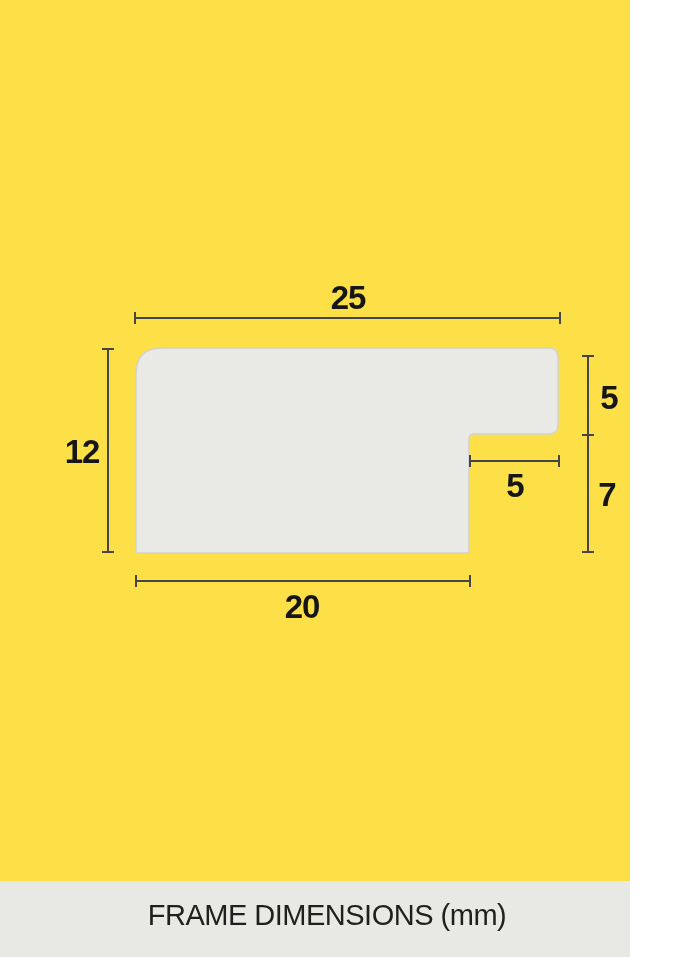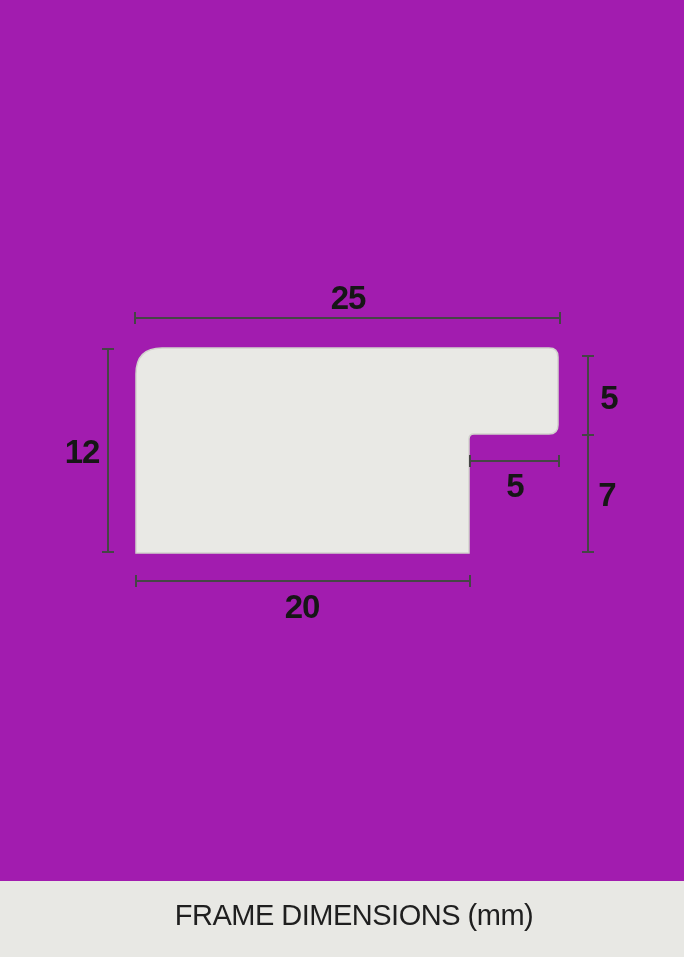--- a/index.html
+++ b/index.html
@@ -2,23 +2,23 @@
 <html><head>
 <meta charset="utf-8">
 <style>
   html, body {
     margin: 0;
     padding: 0;
     background: #ffffff;
   }
   .canvas {
     position: relative;
-    width: 684px;
+    width: 630px;
     height: 957px;
-    background: #a21caf;
+    background: #fde047;
     overflow: hidden;
     font-family: "Liberation Sans", sans-serif;
   }
   .diagram-svg {
     position: absolute;
     left: 0;
     top: 0;
     width: 684px;
     height: 957px;
   }

